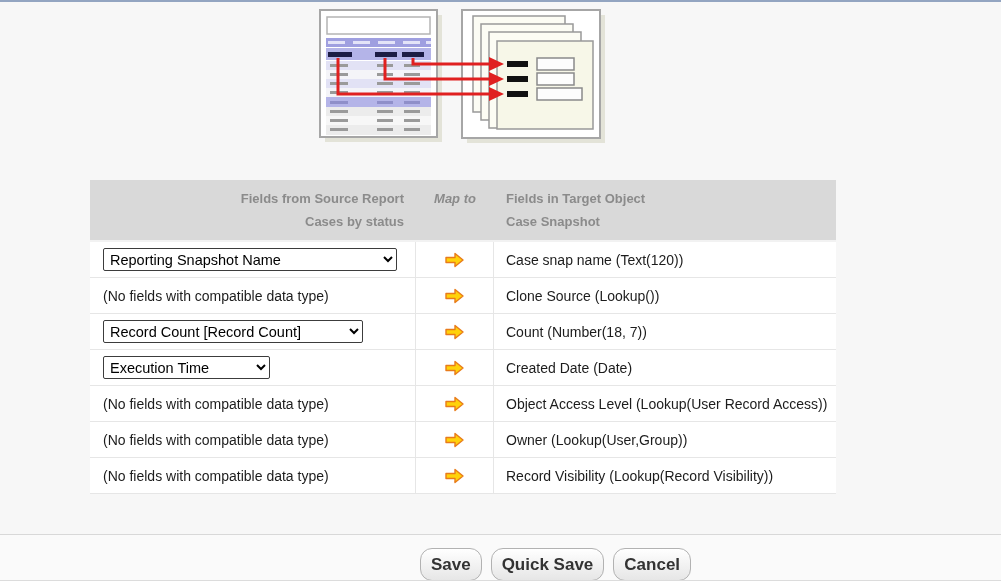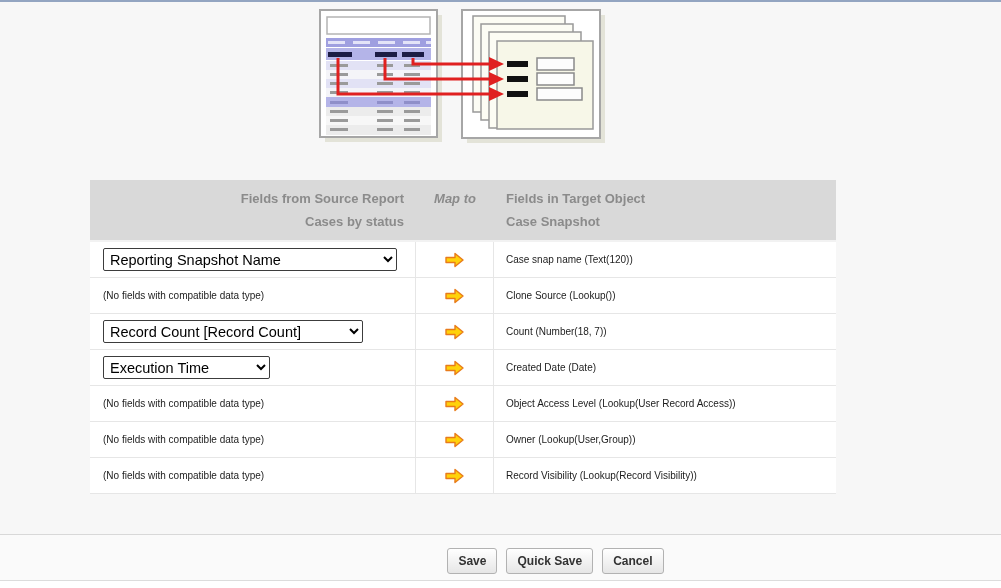--- a/index.html
+++ b/index.html
@@ -18,32 +18,32 @@
   .col-target{width:342px;text-align:left;padding-left:12px;}
   .h-small{font-size:13px;font-weight:bold;color:#8b8b8b;line-height:17px;}
   .h-map{font-size:13px;font-weight:bold;font-style:italic;color:#8b8b8b;line-height:17px;}
   .h-big{font-size:13px;font-weight:bold;color:#8b8b8b;line-height:24px;margin-top:3px;}
 
   .row{display:flex;height:35px;border-bottom:1px solid #e6e6e6;background:#fff;align-items:center;}
   .cell{box-sizing:border-box;height:100%;display:flex;align-items:center;}
   .c-src{width:326px;border-right:1px solid #e6e6e6;padding-left:13px;}
   .c-map{width:78px;border-right:1px solid #e6e6e6;justify-content:center;}
   .c-tgt{width:342px;padding-left:12px;}
-  .row-text{font-size:10px;color:#1c1c1c;}
+  .row-text{font-size:14px;color:#1c1c1c;}
 
   select{font-family:"Liberation Sans",sans-serif;font-size:14.5px;color:#000;
          background:#fff;border:1px solid #3c3c3c;border-radius:2px;height:23px;padding:0 2px;}
   .sel-a{width:294px;} .sel-b{width:260px;} .sel-c{width:167px;}
 
   .divider1{position:absolute;left:0;top:534px;width:100%;height:1px;background:#d8d8d8;}
   .footer-zone{position:absolute;left:0;top:535px;width:100%;height:45px;background:#fafafa;}
   .btnbar{position:absolute;left:0;top:548px;width:100%;display:flex;justify-content:center;gap:9px;transform:translateX(55px);}
-  .btn{font-family:"Liberation Sans",sans-serif;font-size:12px;font-weight:bold;color:#333;
-       background:linear-gradient(#ffffff,#e6e6e6);border:1px solid #b2b2b2;border-radius:3px;
-       padding:4px 10px;height:26px;cursor:pointer;}
+  .btn{font-family:"Liberation Sans",sans-serif;font-size:17px;font-weight:bold;color:#333;
+       background:linear-gradient(#ffffff,#e6e6e6);border:1px solid #b2b2b2;border-radius:12px;
+       padding:4px 10px;height:33px;cursor:pointer;}
   .bottom-strip{position:absolute;left:0;top:580px;width:100%;height:8px;background:#ffffff;border-top:1px solid #dcdcdc;}
 </style>
 </head>
 <body>
 
 <div class="page">
   <div class="topline"></div>
 
   <svg class="illustration" width="290" height="138" viewBox="0 0 290 138">
 

